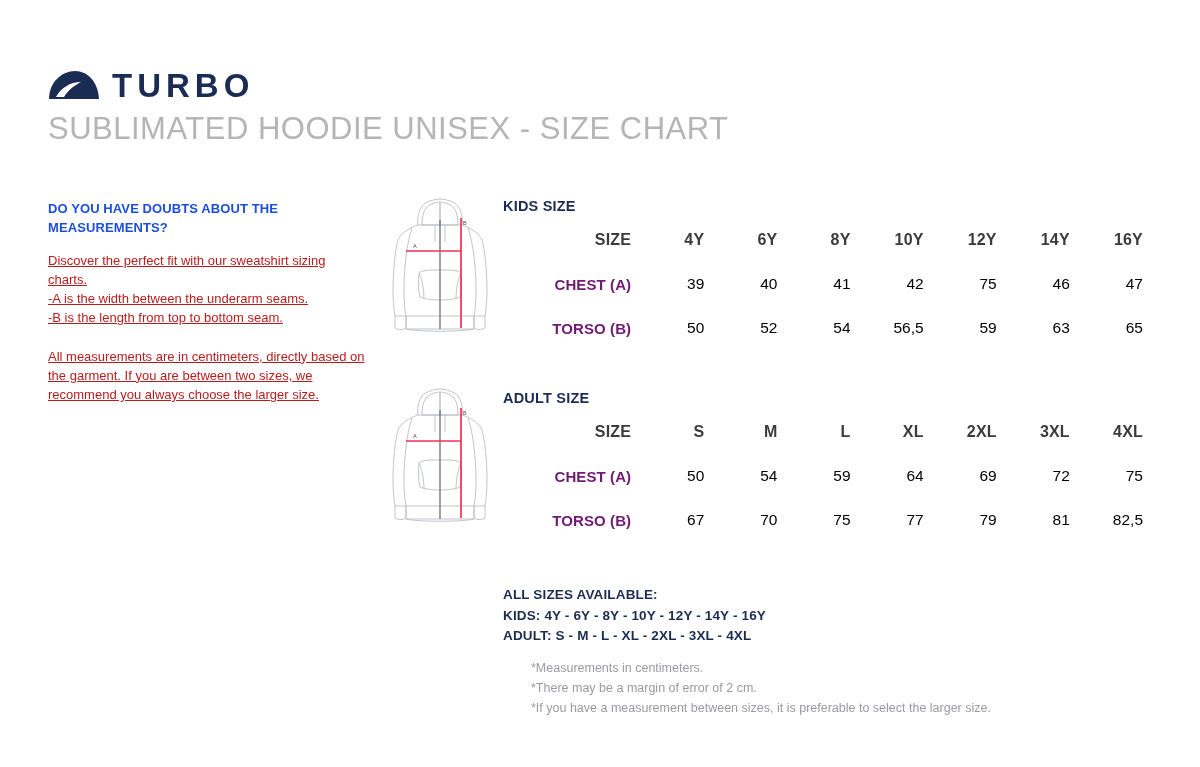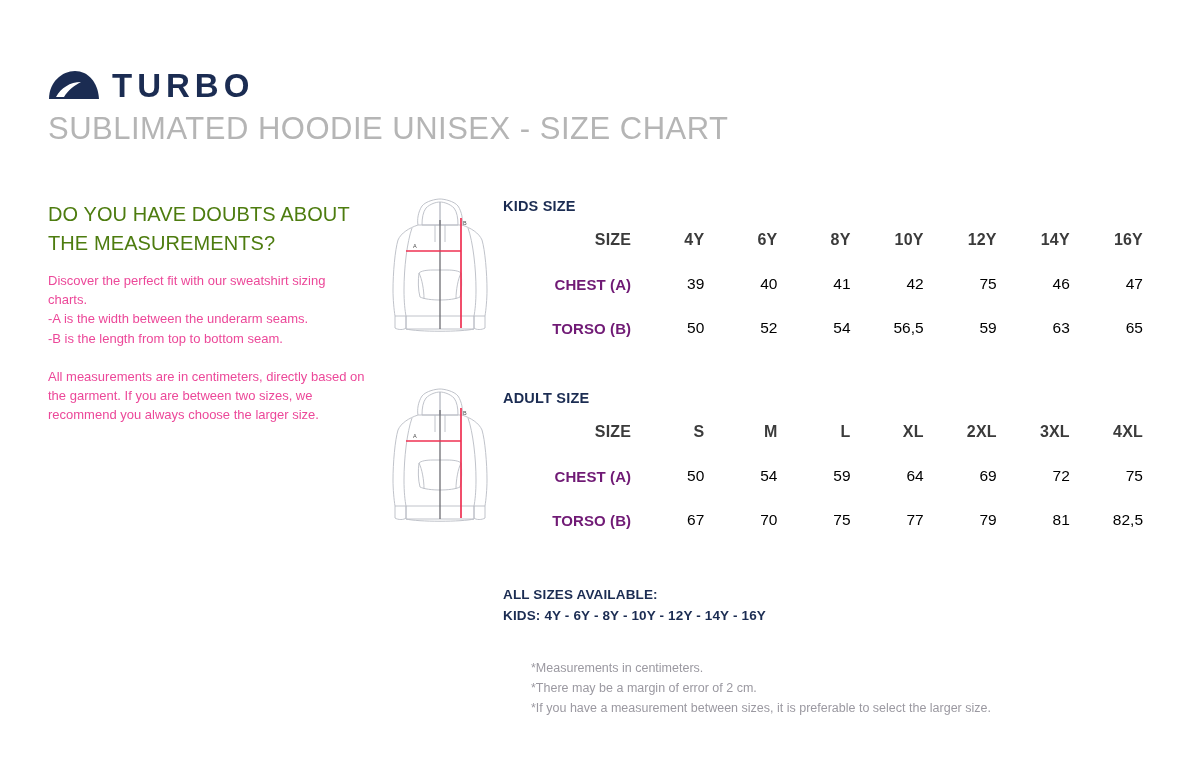--- a/index.html
+++ b/index.html
@@ -61,32 +61,33 @@
 
   
   .info-col {
     position: absolute;
     left: 48px;
     top: 200px;
     width: 320px;
   }
 
   .info-heading {
-    font-size: 20px;
-    font-weight: normal;
-    color: #4d7c0f;
+    font-size: 13px;
+    font-weight: bold;
+    color: #1d4ed8;
     line-height: 1.45;
     letter-spacing: 0.1px;
   }
 
   .info-body {
     margin-top: 13px;
     font-size: 13px;
-    color: #ec4899;
+    color: #b91c1c;
     line-height: 1.48;
+    text-decoration: underline;
   }
 
   .info-body.second {
     margin-top: 19px;
   }
 
   
   .figure {
     position: absolute;
     width: 104px;
@@ -359,20 +360,21 @@
           <td class="cell-val">81</td>
           <td class="cell-val">82,5</td>
         </tr>
       </tbody>
     </table>
   </div>
 
   <div class="avail">
     <div>ALL SIZES AVAILABLE:</div>
     <div>KIDS: 4Y - 6Y - 8Y - 10Y - 12Y - 14Y - 16Y</div>
+    <div>ADULT: S - M - L - XL - 2XL - 3XL - 4XL</div>
   </div>
 
   <div class="footnotes">
     <div>*Measurements in centimeters.</div>
     <div>*There may be a margin of error of 2 cm.</div>
     <div>*If you have a measurement between sizes, it is preferable to select the larger size.</div>
   </div>
 
 </div>
 

